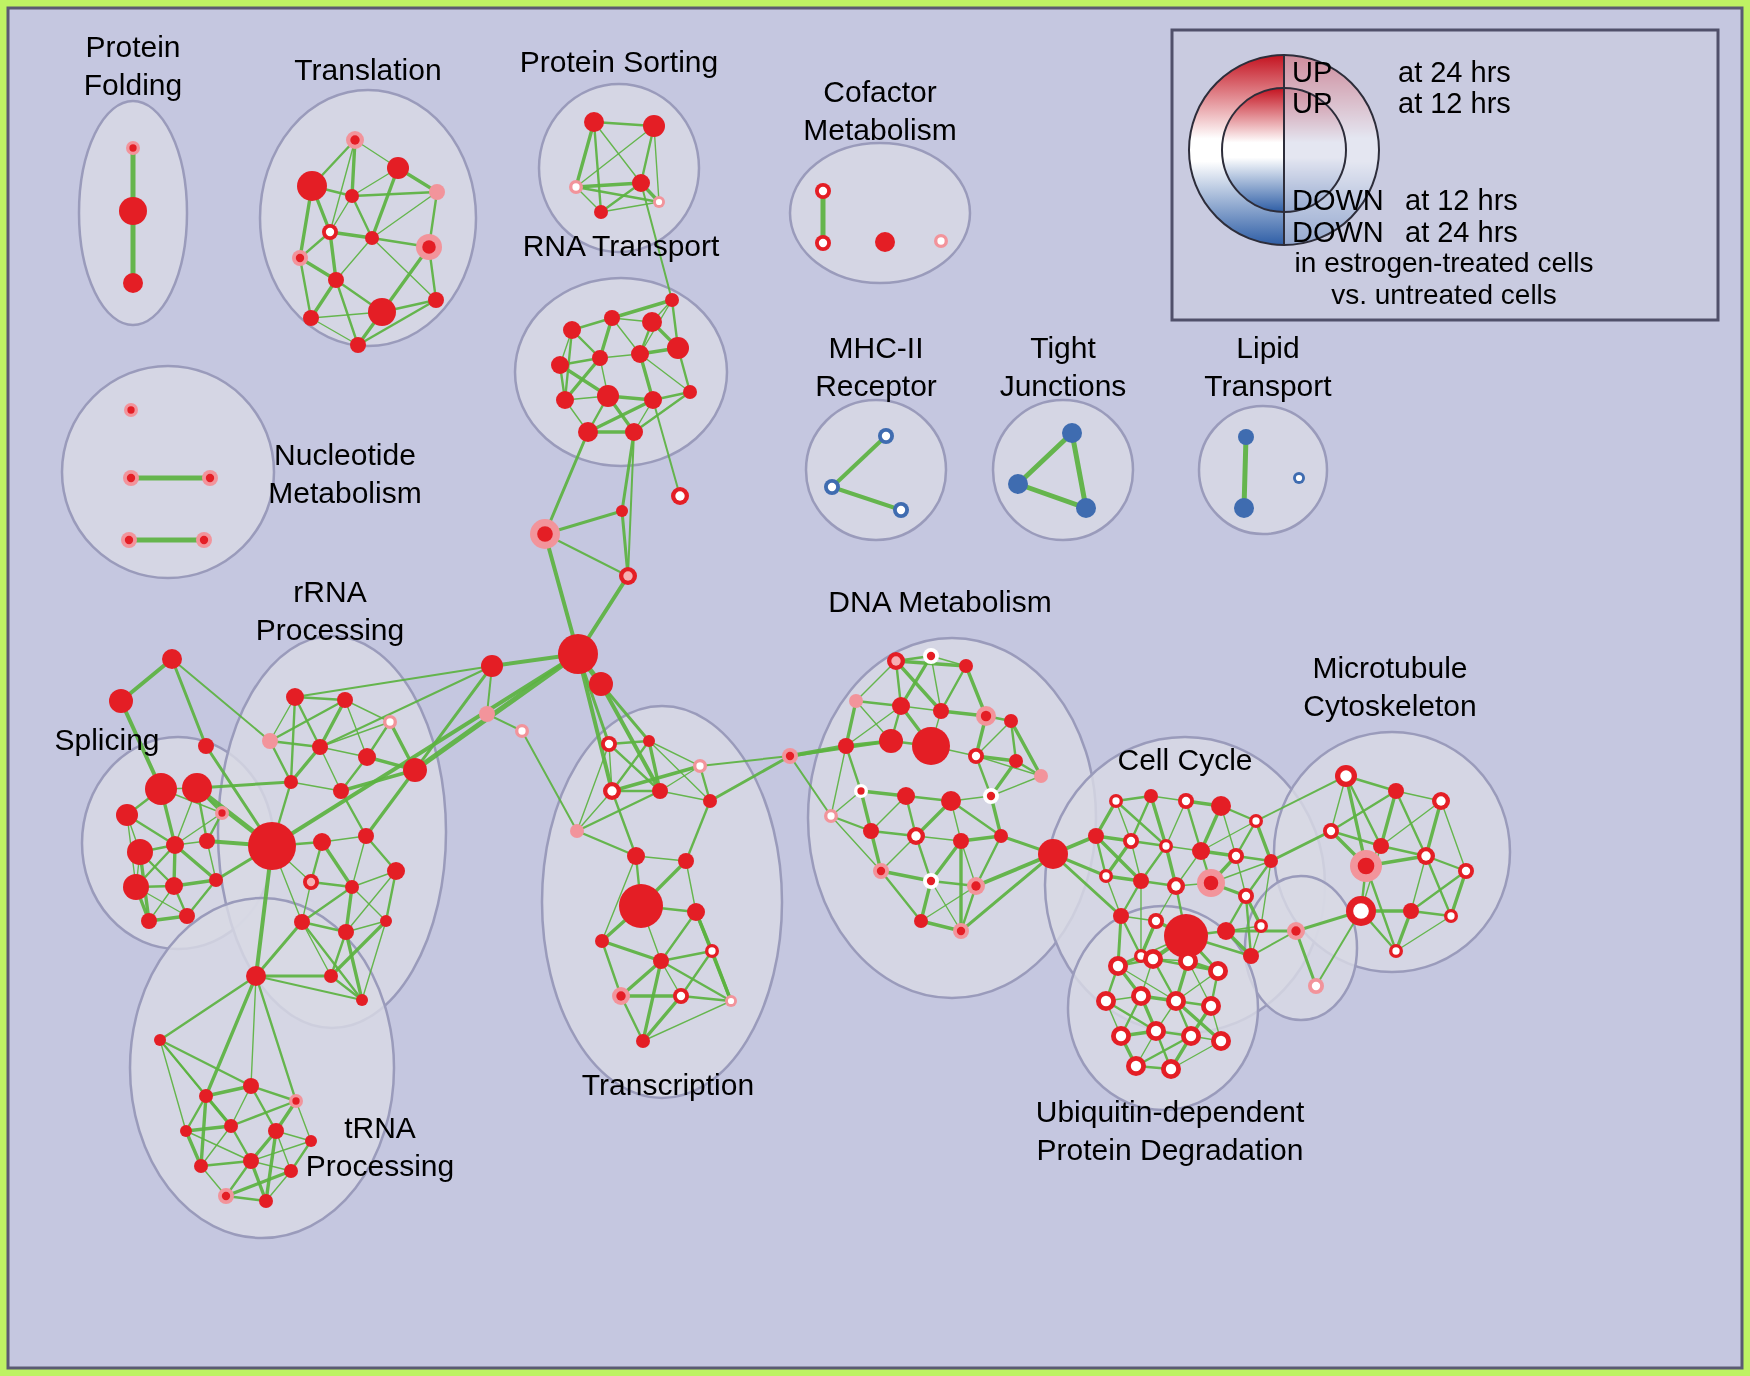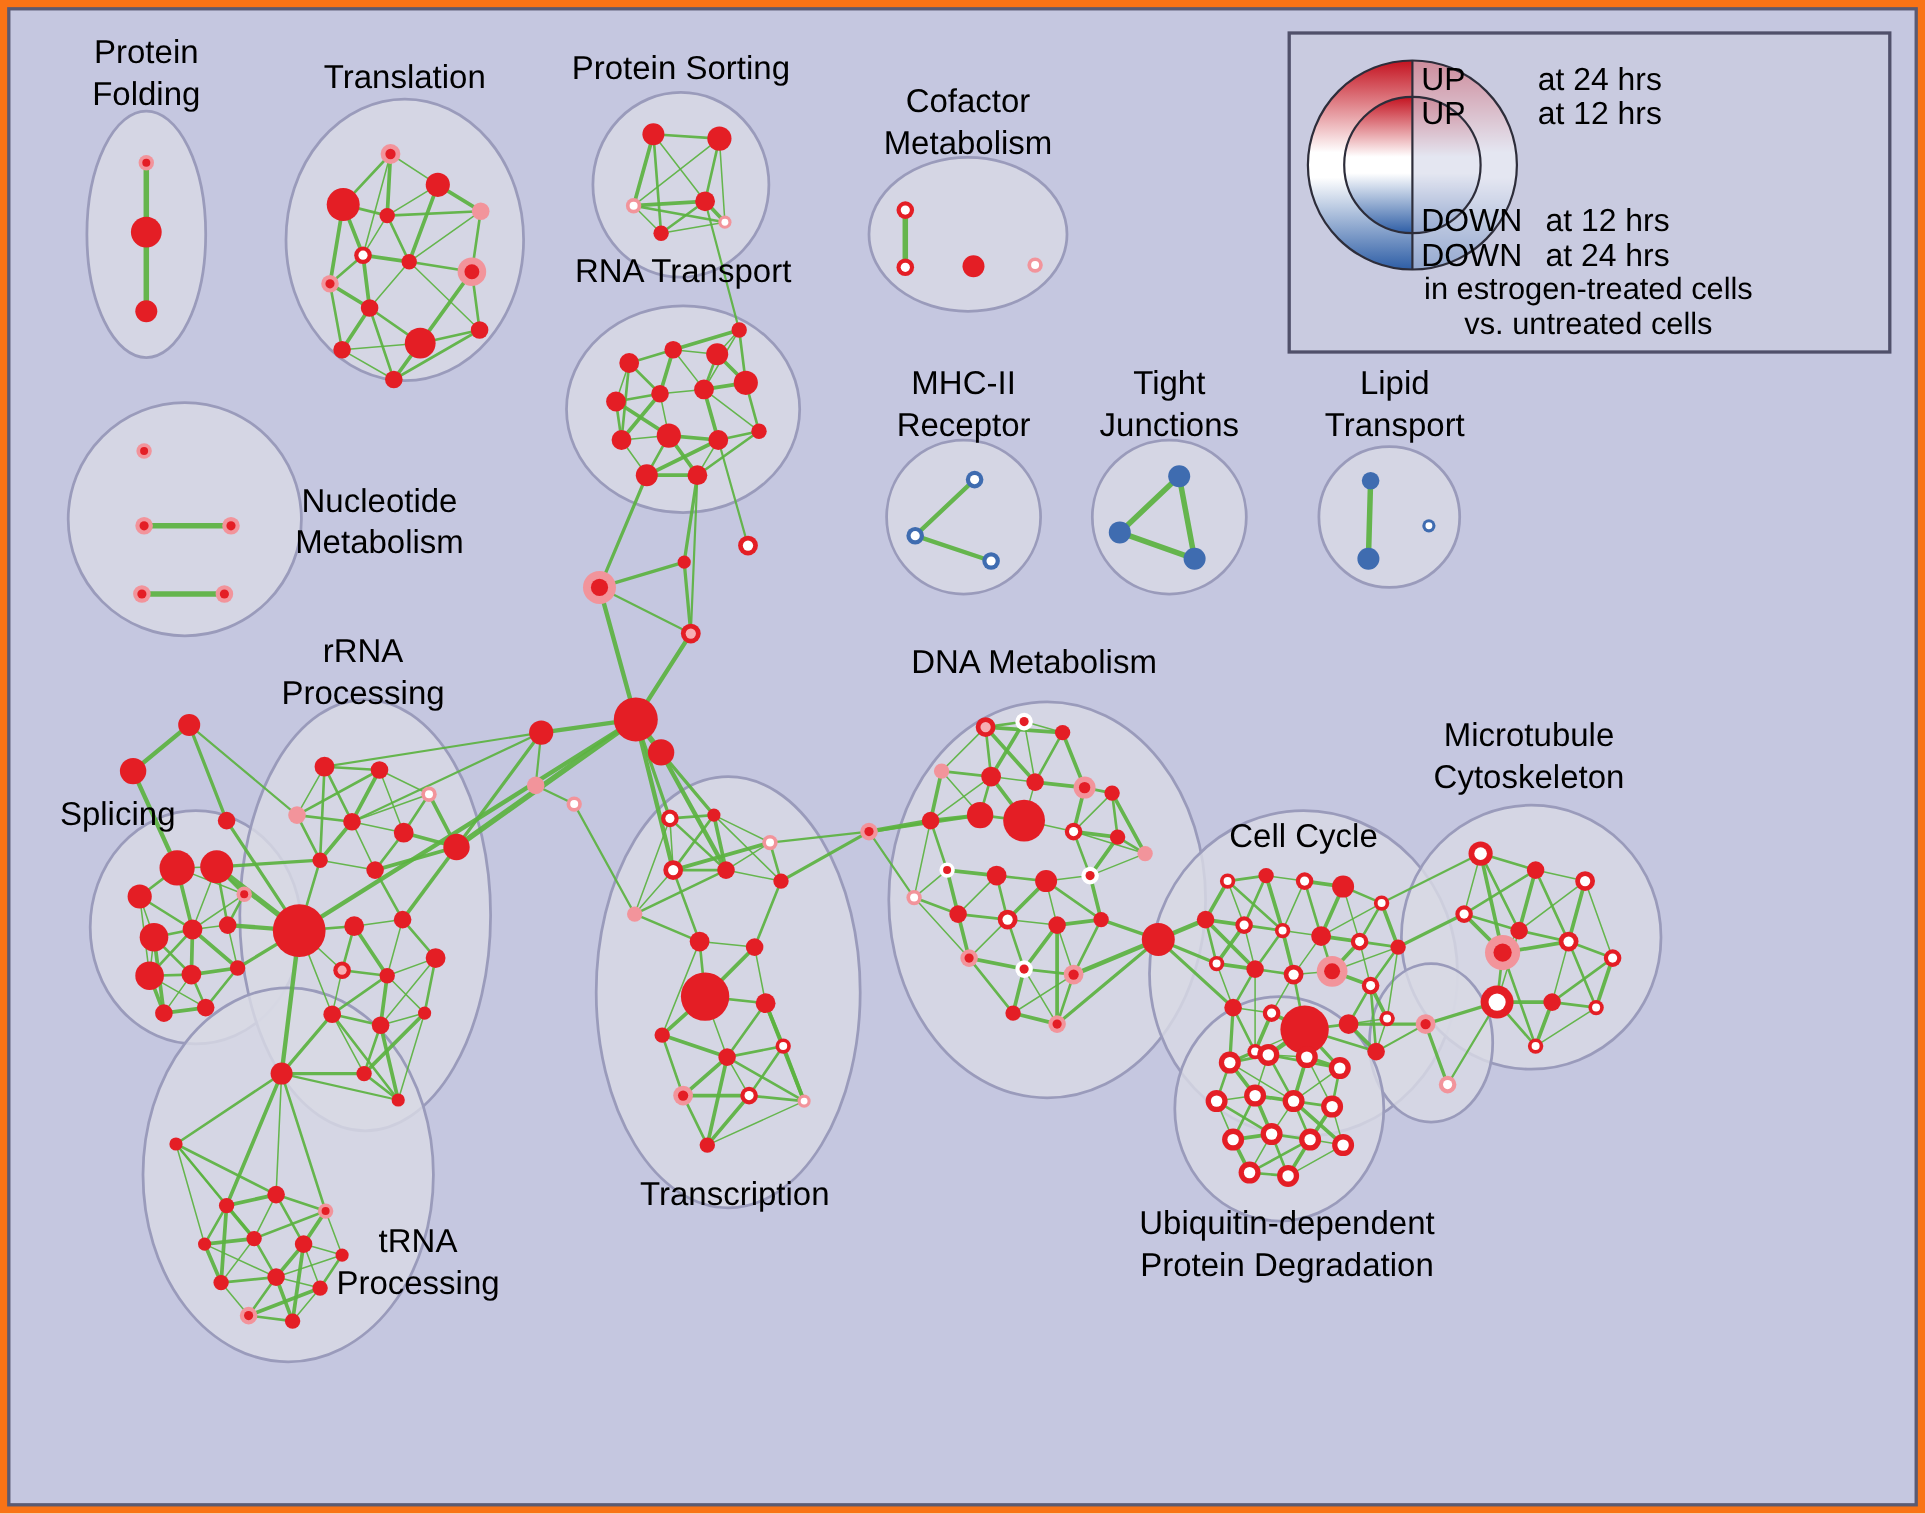--- a/index.html
+++ b/index.html
@@ -1,16 +1,16 @@
 <!DOCTYPE html>
 <html><head>
 <meta charset="utf-8">
 <style>
   html,body{margin:0;padding:0;background:#ffffff;}
-  .stage{position:relative;width:1750px;height:1376px;background:#f97316;font-family:"Liberation Sans","DejaVu Sans",sans-serif;}
+  .stage{position:relative;width:1750px;height:1376px;background:#bef264;font-family:"Liberation Sans","DejaVu Sans",sans-serif;}
   svg{display:block;}
   svg text{font-family:"Liberation Sans","DejaVu Sans",sans-serif;fill:#000000;}
   .legend-row{font-size:29px;}
   .legend-caption{font-size:28px;}
   .cluster-label{font-size:30px;}
 </style>
 </head>
 <body>
 
 <div class="stage">

